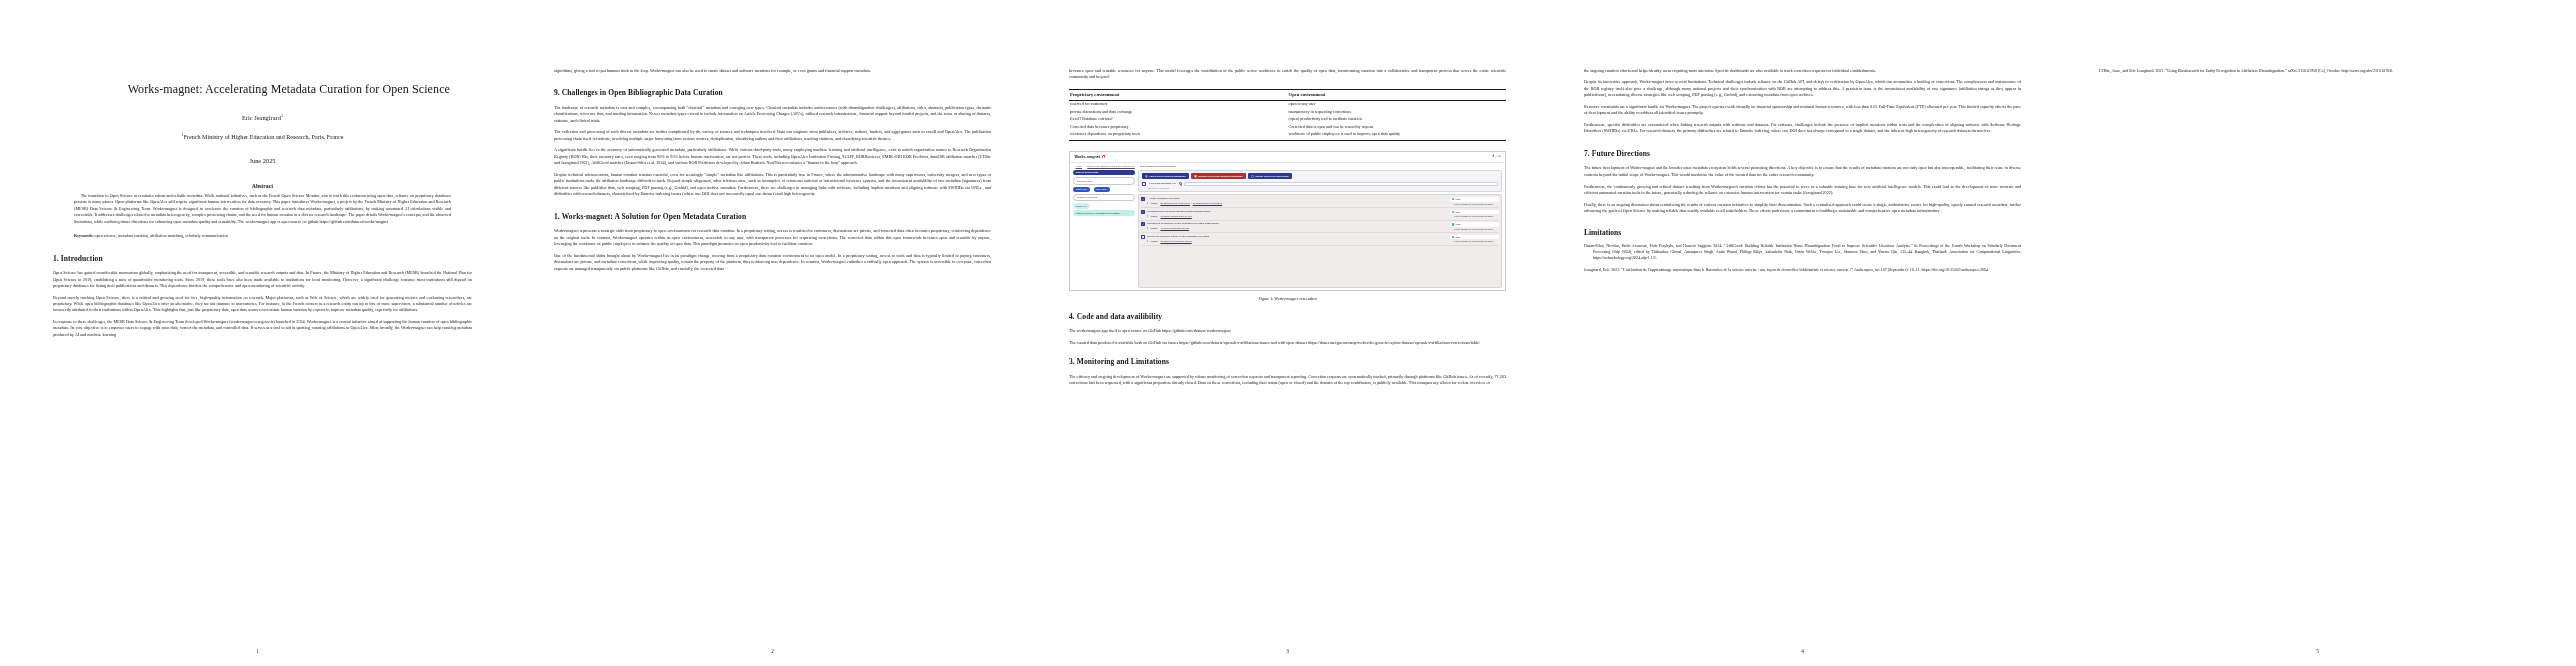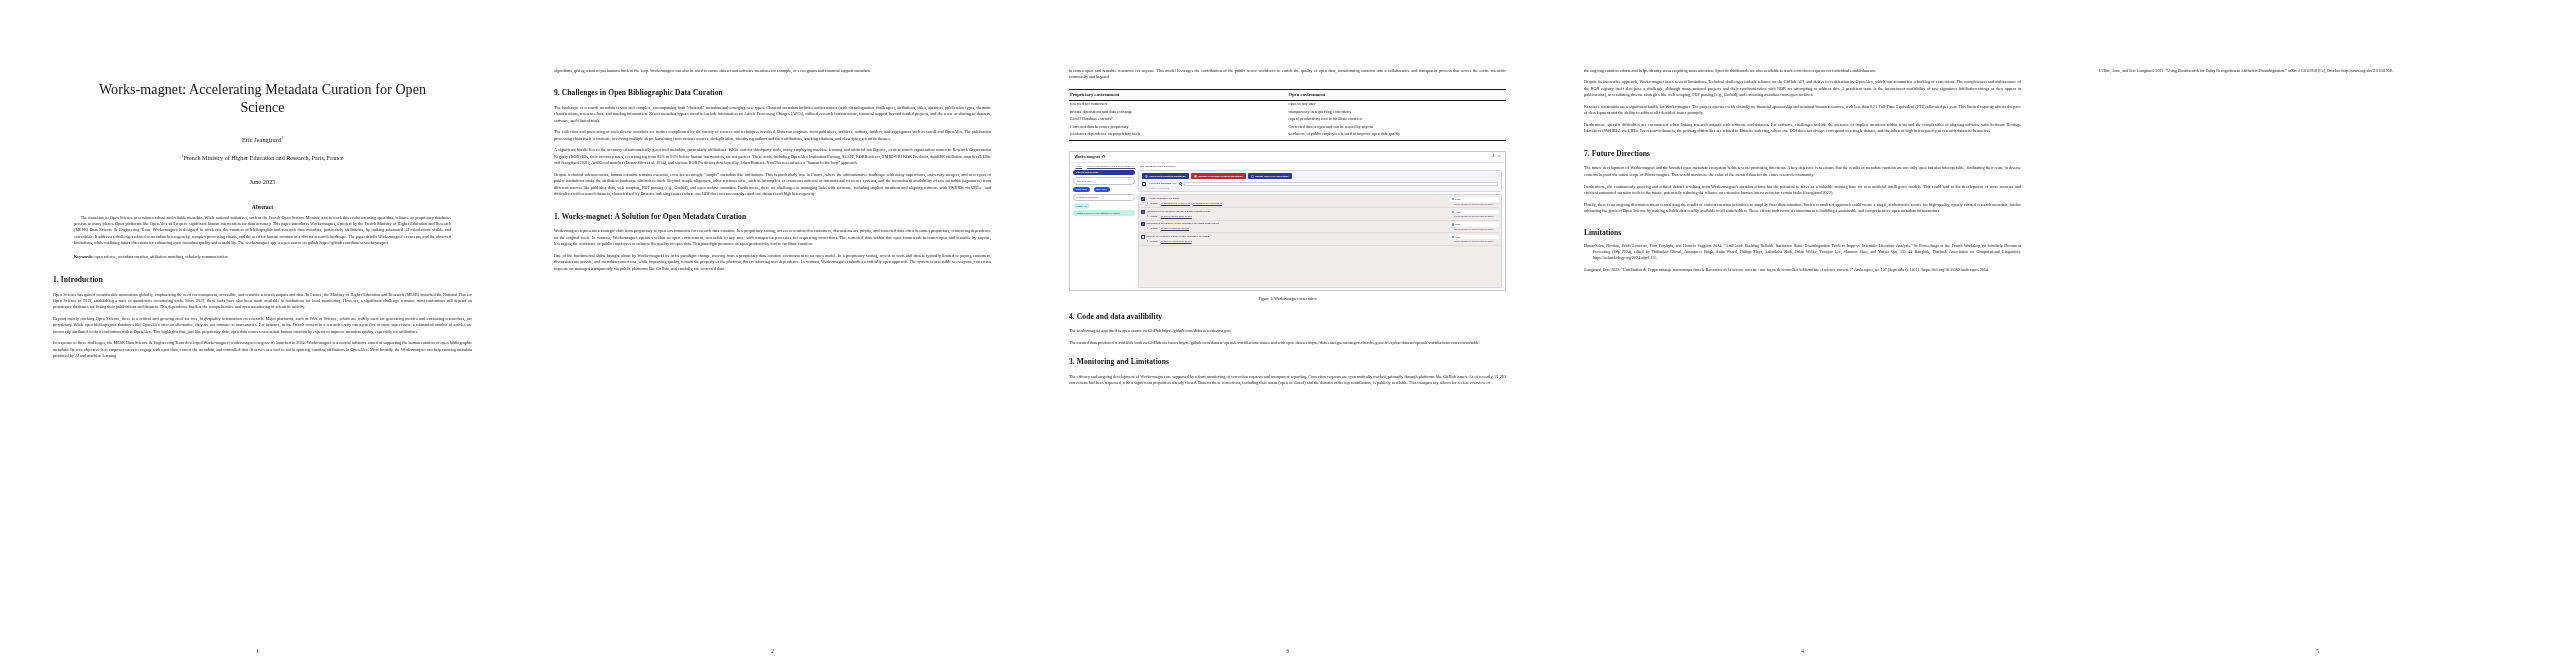--- a/index.html
+++ b/index.html
@@ -59,23 +59,23 @@
     position: absolute;
     bottom: 13.3px;
     left: 0; right: 0;
     text-align: center;
     font-size: 5.3px;
     color: #1a1a1a;
   }
 
   
   .doc-title {
-    font-size: 14px;
+    font-size: 12px;
     line-height: 1.34;
-    text-align: center;
+    text-align: right;
     font-weight: normal;
     margin: 66px 22px 14px 22px;
     letter-spacing: 0.1px;
   }
   .authors {
     text-align: center;
     font-size: 6.4px;
     margin-top: 16.7px;
   }
   .authors sup { font-size: 4.2px; vertical-align: super; }

